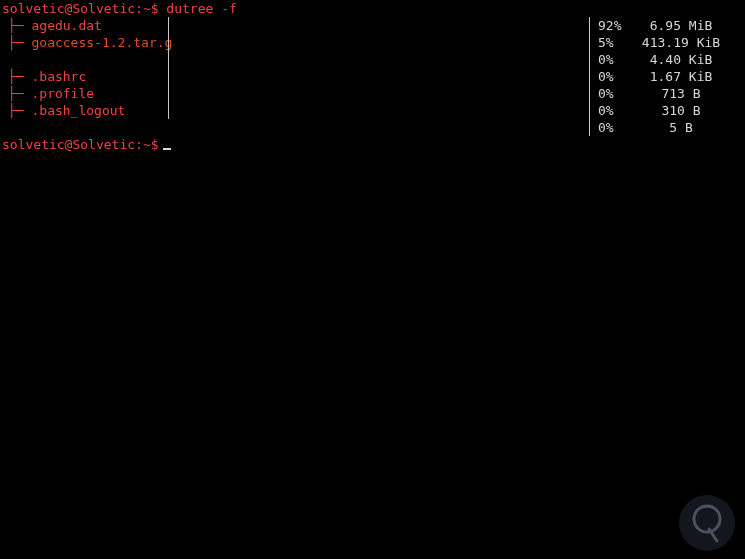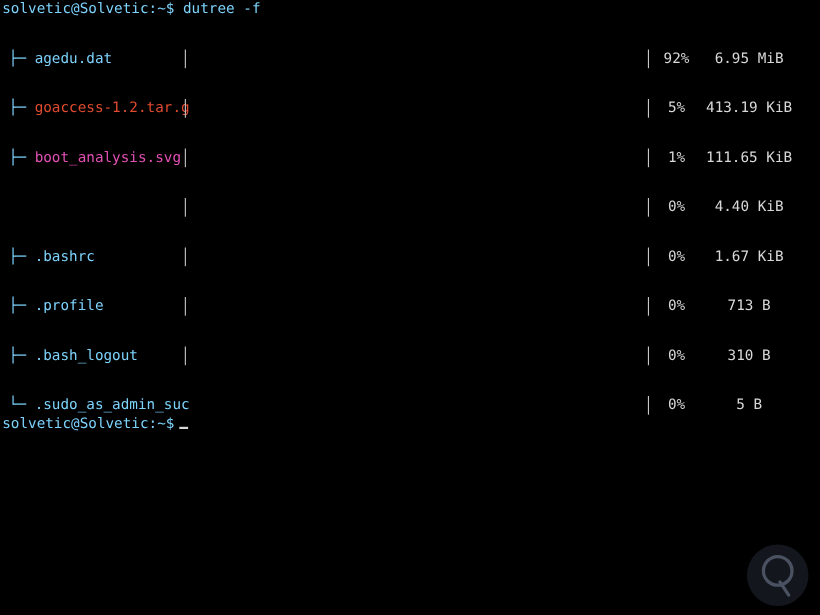--- a/index.html
+++ b/index.html
@@ -27,35 +27,34 @@
     position: relative;
     height: 17px;
     white-space: pre;
     font-size: 13px;
     line-height: 17px;
   }
   .prompt-line {
     padding-left: 2px;
     color: #d8d8d8;
   }
-  .white { color: #7dd3fc; }
+  .white { color: #ef4444; }
   .red { color: #e04b2f; }
   .magenta { color: #e250b4; }
 
   
   .tree {
     position: relative;
     padding-left: 2px;
   }
   .row {
     position: relative;
     height: 17px;
     line-height: 17px;
     white-space: pre;
-    margin-top: 28px;
   }
   .name {
     position: absolute;
     left: 6px;
     top: 0;
     white-space: pre;
   }
   .vbar {
     position: absolute;
     left: 166px;
@@ -80,21 +79,21 @@
   }
   .bar-fill {
     height: 13px;
     background: #d9d9d9;
   }
   .pct {
     position: absolute;
     left: 596px;
     top: 0;
     width: 34px;
-    text-align: center;
+    text-align: left;
     color: #d8d8d8;
   }
   .size {
     position: absolute;
     left: 636px;
     top: 0;
     width: 86px;
     text-align: center;
     color: #d8d8d8;
   }
@@ -142,28 +141,20 @@
 
     <div class="row">
       <span class="name red"><span class="white">├─</span><span> goaccess-1.2.tar.g</span></span>
       <span class="vbar"></span>
       <span class="bar-track"><span class="bar-fill" style="width:20px"></span></span>
       <span class="vbar2"></span>
       <span class="pct">5%</span>
       <span class="size">413.19 KiB</span>
     </div>
 
-    <div class="row">
-      <span class="name magenta"><span class="white">├─</span><span> boot_analysis.svg</span></span>
-      <span class="vbar"></span>
-      <span class="bar-track"><span class="bar-fill" style="width:5px"></span></span>
-      <span class="vbar2"></span>
-      <span class="pct">1%</span>
-      <span class="size">111.65 KiB</span>
-    </div>
 
     <div class="row">
       <span class="vbar"></span>
       <span class="vbar2"></span>
       <span class="pct">0%</span>
       <span class="size">4.40 KiB</span>
     </div>
 
     <div class="row">
       <span class="name white"><span>├─</span><span> .bashrc</span></span>
@@ -183,21 +174,20 @@
 
     <div class="row">
       <span class="name white"><span>├─</span><span> .bash_logout</span></span>
       <span class="vbar"></span>
       <span class="vbar2"></span>
       <span class="pct">0%</span>
       <span class="size">310 B</span>
     </div>
 
     <div class="row">
-      <span class="name white"><span>└─</span><span> .sudo_as_admin_suc</span></span>
       <span class="vbar2"></span>
       <span class="pct">0%</span>
       <span class="size">5 B</span>
     </div>
 
   </div>
 
   <div class="line prompt-line"><span class="white">solvetic@Solvetic:~$</span><span class="cursor"></span></div>
 
   <div class="watermark">

